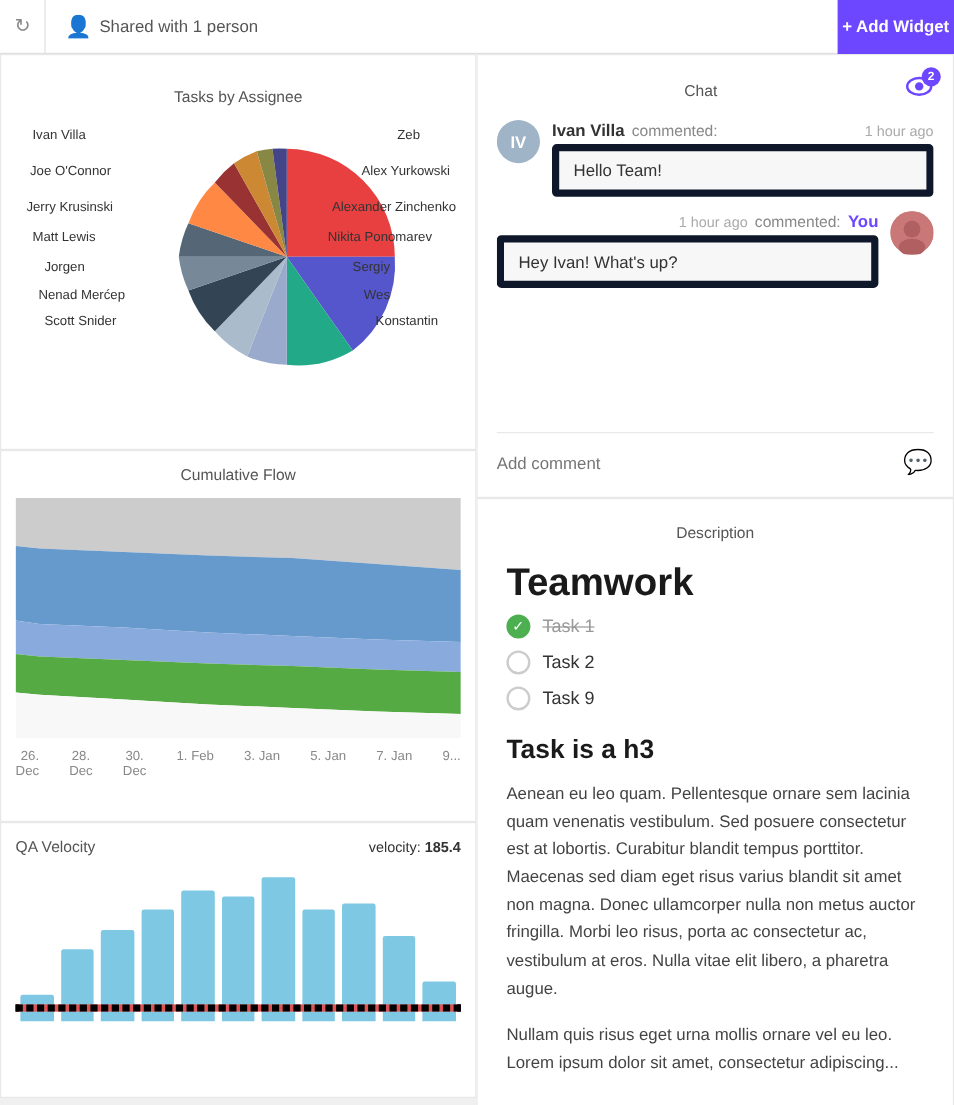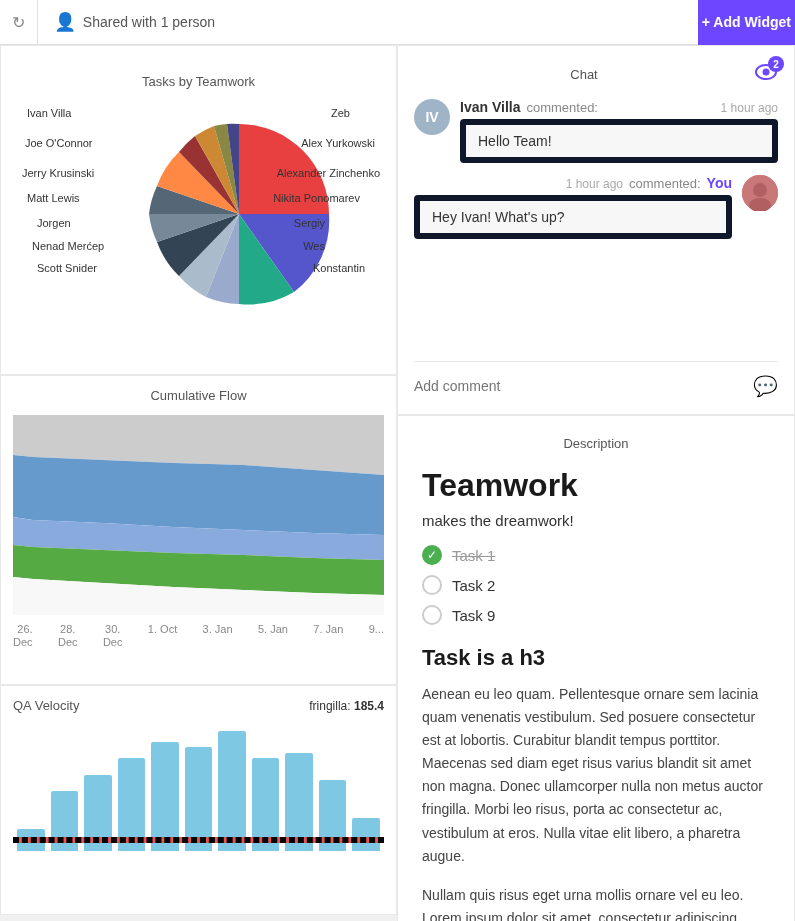--- a/index.html
+++ b/index.html
@@ -302,21 +302,21 @@
   <button class="add-widget-btn">+ Add Widget</button>
 </div>
 
 <div class="main-content">
 
   <div class="left-col">
 
     <div class="widget-panel pie-widget">
       <div class="pie-container">
         <div style="position:absolute;top:10px;left:0;right:0;text-align:center;">
-          <span class="widget-title">Tasks by Teamwork</span>
+          <span class="widget-title">Tasks by Assignee</span>
         </div>
 
         <svg width="200" height="200" viewBox="0 0 200 200" style="position:absolute;left:50%;top:50%;transform:translate(-30%,-48%);">
 
           <path d="M100,100 L100,10 A90,90 0 0,1 190,100 Z" fill="#e84040"></path>
 
           <path d="M100,100 L190,100 A90,90 0 0,1 155,178 Z" fill="#5555cc"></path>
 
           <path d="M100,100 L155,178 A90,90 0 0,1 100,190 Z" fill="#22aa88"></path>
 
@@ -370,33 +370,33 @@
 
         <polygon points="0,130 20,132 90,135 160,138 230,140 300,143 370,145 370,180 300,178 230,175 160,172 90,168 20,164 0,162" fill="#55aa44"></polygon>
 
         <polygon points="0,162 20,164 90,168 160,172 230,175 300,178 370,180 370,200 0,200" fill="#f8f8f8"></polygon>
       </svg>
       
       <div style="display:flex;justify-content:space-between;padding:4px 0 0;font-size:11px;color:#888;">
         <div style="text-align:right;line-height:1.2;">26.<br>Dec</div>
         <div style="text-align:center;line-height:1.2;">28.<br>Dec</div>
         <div style="text-align:center;line-height:1.2;">30.<br>Dec</div>
-        <div style="text-align:center;line-height:1.2;">1. Oct</div>
+        <div style="text-align:center;line-height:1.2;">1. Feb</div>
         <div style="text-align:center;line-height:1.2;">3. Jan</div>
         <div style="text-align:center;line-height:1.2;">5. Jan</div>
         <div style="text-align:center;line-height:1.2;">7. Jan</div>
         <div style="text-align:center;line-height:1.2;">9...</div>
       </div>
     </div>
 
     <div class="widget-panel velocity-widget" style="padding:12px;">
       <div class="velocity-header">
         <span class="velocity-label">QA Velocity</span>
         <span class="velocity-value">
-          <span>fringilla:</span>
+          <span>velocity:</span>
           <strong>185.4</strong>
         </span>
       </div>
       <div class="bar-chart-area">
         <div class="bars-container" id="bar-container">
             <div class="bar" style="height: 22px;"></div>
             <div class="bar" style="height: 60px;"></div>
             <div class="bar" style="height: 76px;"></div>
             <div class="bar" style="height: 93px;"></div>
             <div class="bar" style="height: 109px;"></div>
@@ -464,21 +464,20 @@
 
       <div class="comment-input-area">
         <input class="comment-input" type="text" placeholder="Add comment" style="">
         <span class="chat-icon">💬</span>
       </div>
     </div>
 
     <div class="description-widget">
       <div class="desc-section-title">Description</div>
       <h1 class="desc-main-title">Teamwork</h1>
-      <p class="desc-subtitle">makes the dreamwork!</p>
 
       <ul class="task-list">
         <li class="task-item">
           <div class="task-check done">✓</div>
           <span class="task-text strikethrough">Task 1</span>
         </li>
         <li class="task-item">
           <div class="task-check"></div>
           <span class="task-text">Task 2</span>
         </li>

